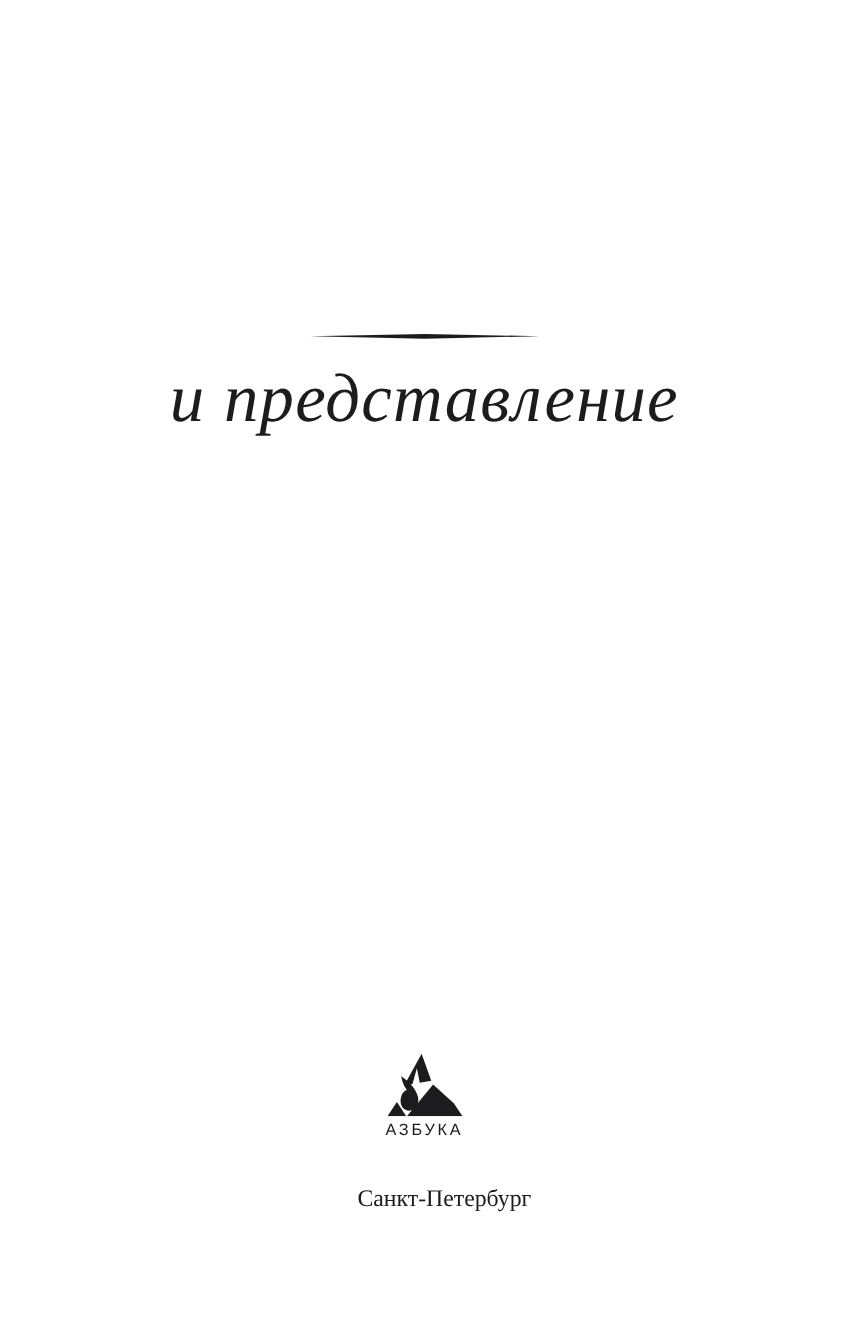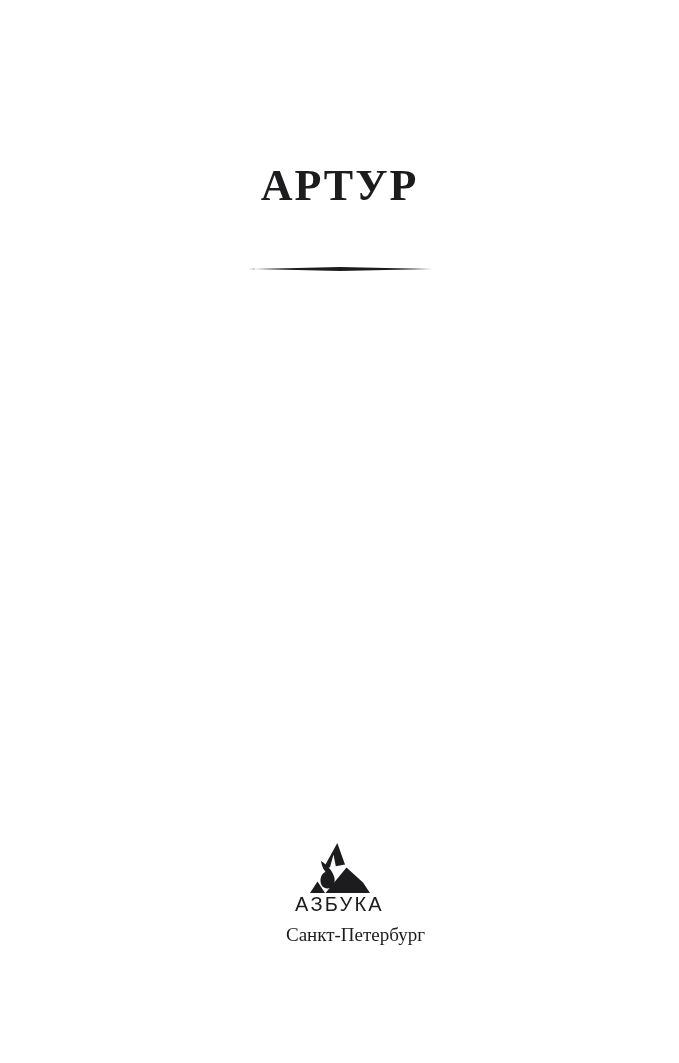--- a/index.html
+++ b/index.html
@@ -41,47 +41,47 @@
     letter-spacing: 1px;
     color: #1c1c1e;
   }
   .logo-wrap {
     top: 843px;
     line-height: 0;
   }
   .wordmark {
     top: 897px;
     font-family: "Liberation Sans", "DejaVu Sans", sans-serif;
-    font-size: 20px;
+    font-size: 13px;
     line-height: 14px;
     letter-spacing: 2.2px;
     color: #1c1c1e;
   }
   .city {
-    top: 926px;
+    top: 951px;
     font-size: 19px;
     line-height: 18px;
     color: #1c1c1e;
     padding-left: 32px;
   }
 </style>
 </head>
 <body>
 
 <div class="center-abs author">
-  <div>АРТУР</div>
 </div>
 
 <div class="center-abs rule-wrap">
   <svg width="184" height="6" viewBox="0 0 184 6">
     <polygon points="0,3 92,1.1 184,3 92,4.9" fill="#1c1c1e"></polygon>
   </svg>
 </div>
 
 <div class="center-abs book-title">
+  <div>и представление</div>
 </div>
 
 <div class="center-abs logo-wrap">
   <svg width="60" height="50" viewBox="0 0 60 50">
 
     <path d="M27.3,0 L13,26 L20,24.2 L23.5,11.5 L25.8,23.2 L35,21.5 Z" fill="#1c1c1e"></path>
 
     <path d="M11,18 C17,22 23,28 24.5,35 C25.5,41 22,45.5 17.5,45.5
              C13,45.5 10,41.5 10.5,36.5 C11,32 13.5,29.5 15.5,29
              C13,25.5 11.5,22 11,18 Z" fill="#1c1c1e"></path>

